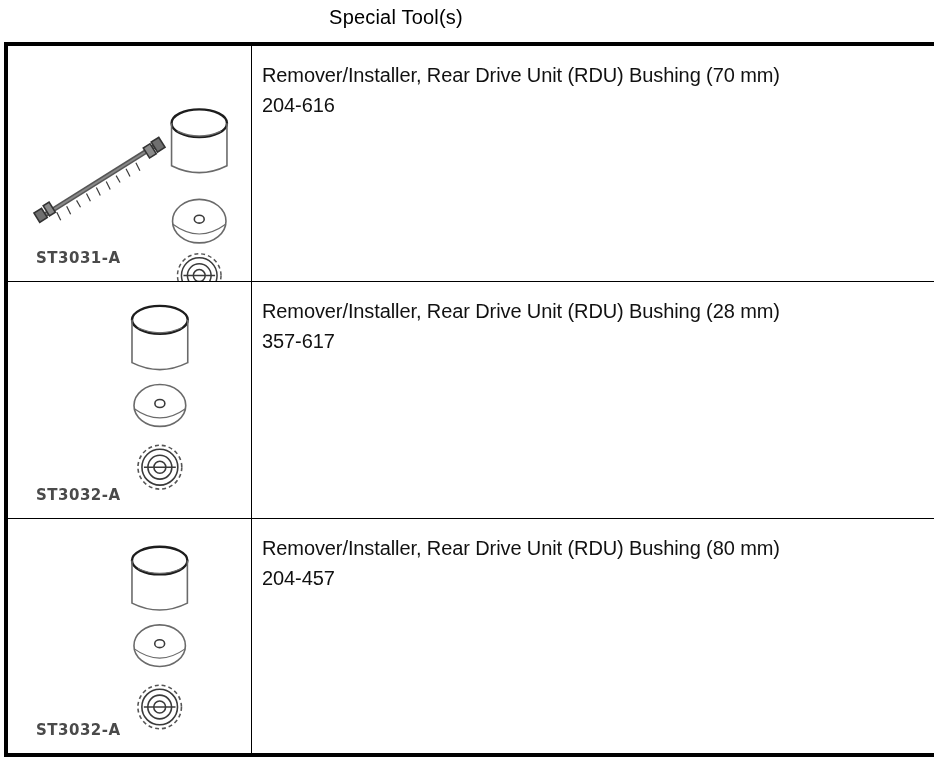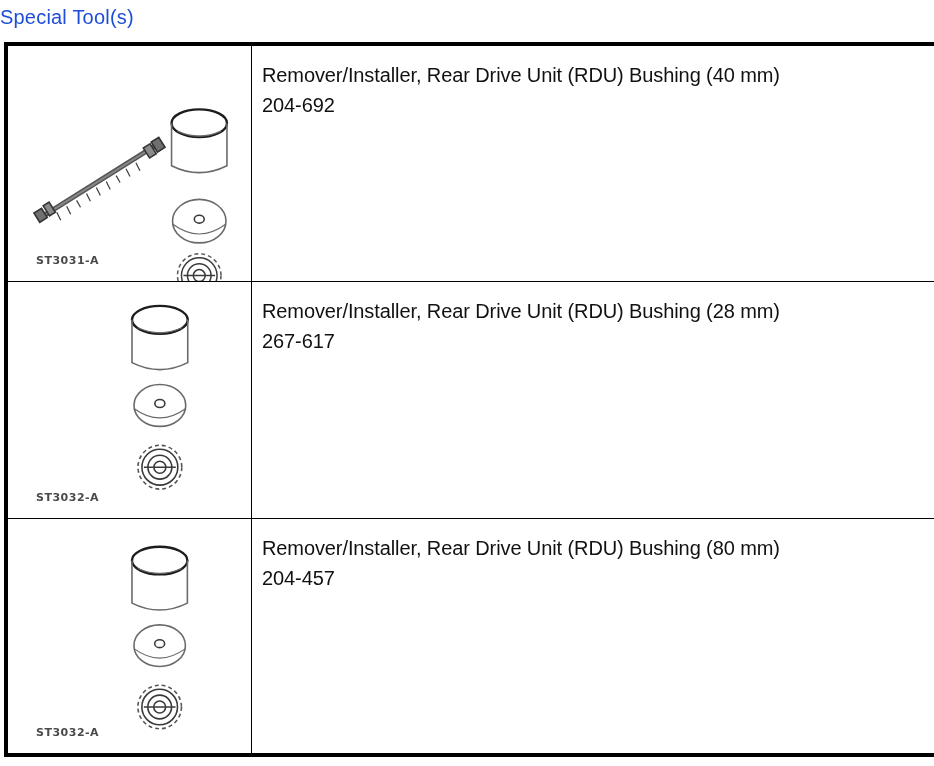--- a/index.html
+++ b/index.html
@@ -22,25 +22,25 @@
     height: 766px;
     background: #ffffff;
   }
 
   
   .page-title {
     position: absolute;
     top: 4px;
     left: 0;
     width: 792px;
-    text-align: left;
+    text-align: center;
     font-size: 20px;
     line-height: 26px;
     letter-spacing: 0.2px;
-    color: #1d4ed8;
+    color: #000000;
   }
 
   
   .tool-table {
     position: absolute;
     left: 4px;
     top: 42px;
     width: 916px;
     border-collapse: collapse;
     border: 4px solid #000000;
@@ -68,21 +68,21 @@
     line-height: 30px;
     color: #111111;
     white-space: nowrap;
     letter-spacing: -0.1px;
   }
 
   .art-label {
     position: absolute;
     left: 28px;
     bottom: 14px;
-    font-size: 11px;
+    font-size: 15px;
     font-weight: bold;
     letter-spacing: 0.5px;
     color: #4a4a4a;
     font-family: "DejaVu Sans", sans-serif;
   }
 
   .art-svg {
     position: absolute;
     left: 0;
     top: 0;
@@ -147,22 +147,22 @@
               <circle cx="192" cy="232" r="18" stroke="#3a3a3a"></circle>
               <circle cx="192" cy="232" r="12" stroke="#3a3a3a"></circle>
               <circle cx="192" cy="232" r="6" stroke="#3a3a3a"></circle>
               <line x1="176" y1="232" x2="208" y2="232" stroke="#3a3a3a"></line>
             </g>
           </svg>
           <div class="art-label">ST3031-A</div>
         </td>
 
         <td class="desc-cell">
-          <div class="desc-line">Remover/Installer, Rear Drive Unit (RDU) Bushing (40 mm)</div>
-          <div class="desc-line">204-692</div>
+          <div class="desc-line">Remover/Installer, Rear Drive Unit (RDU) Bushing (70 mm)</div>
+          <div class="desc-line">204-616</div>
         </td>
       </tr>
 
       <tr>
         <td class="art-cell">
           <svg class="art-svg" viewBox="0 0 243 237">
             <g fill="none" stroke="#3a3a3a" stroke-width="1.6">
 
               <g>
                 <ellipse cx="152" cy="38" rx="28" ry="14" stroke="#1d1d1d" stroke-width="2.4"></ellipse>
@@ -183,21 +183,21 @@
                 <circle cx="152" cy="186" r="6" stroke="#3a3a3a"></circle>
                 <line x1="136" y1="186" x2="168" y2="186" stroke="#3a3a3a"></line>
               </g>
             </g>
           </svg>
           <div class="art-label">ST3032-A</div>
         </td>
 
         <td class="desc-cell">
           <div class="desc-line">Remover/Installer, Rear Drive Unit (RDU) Bushing (28 mm)</div>
-          <div class="desc-line">267-617</div>
+          <div class="desc-line">357-617</div>
         </td>
       </tr>
 
       <tr>
         <td class="art-cell">
           <svg class="art-svg" viewBox="0 0 243 237">
             <g fill="none" stroke="#3a3a3a" stroke-width="1.6">
 
               <g>
                 <ellipse cx="152" cy="42" rx="28" ry="14" stroke="#1d1d1d" stroke-width="2.4"></ellipse>

